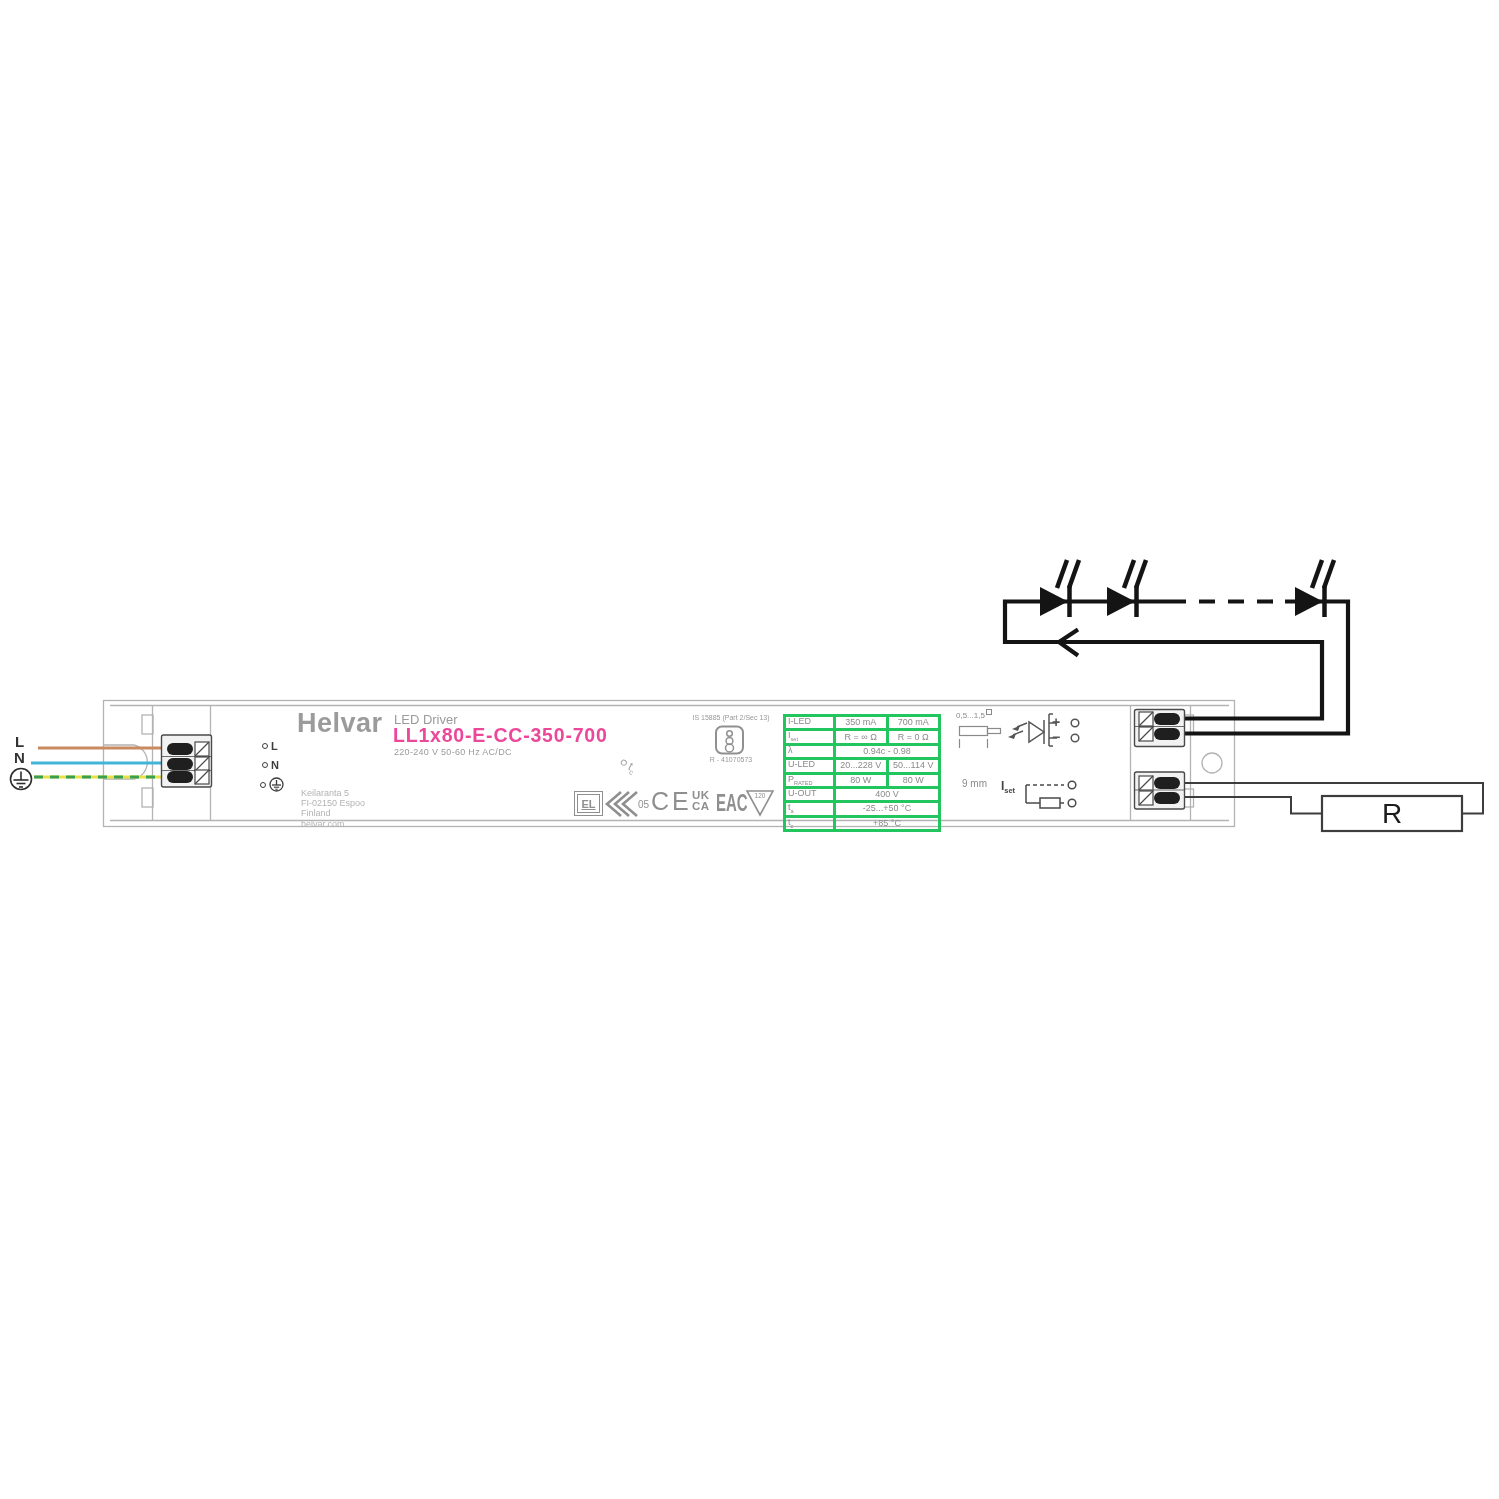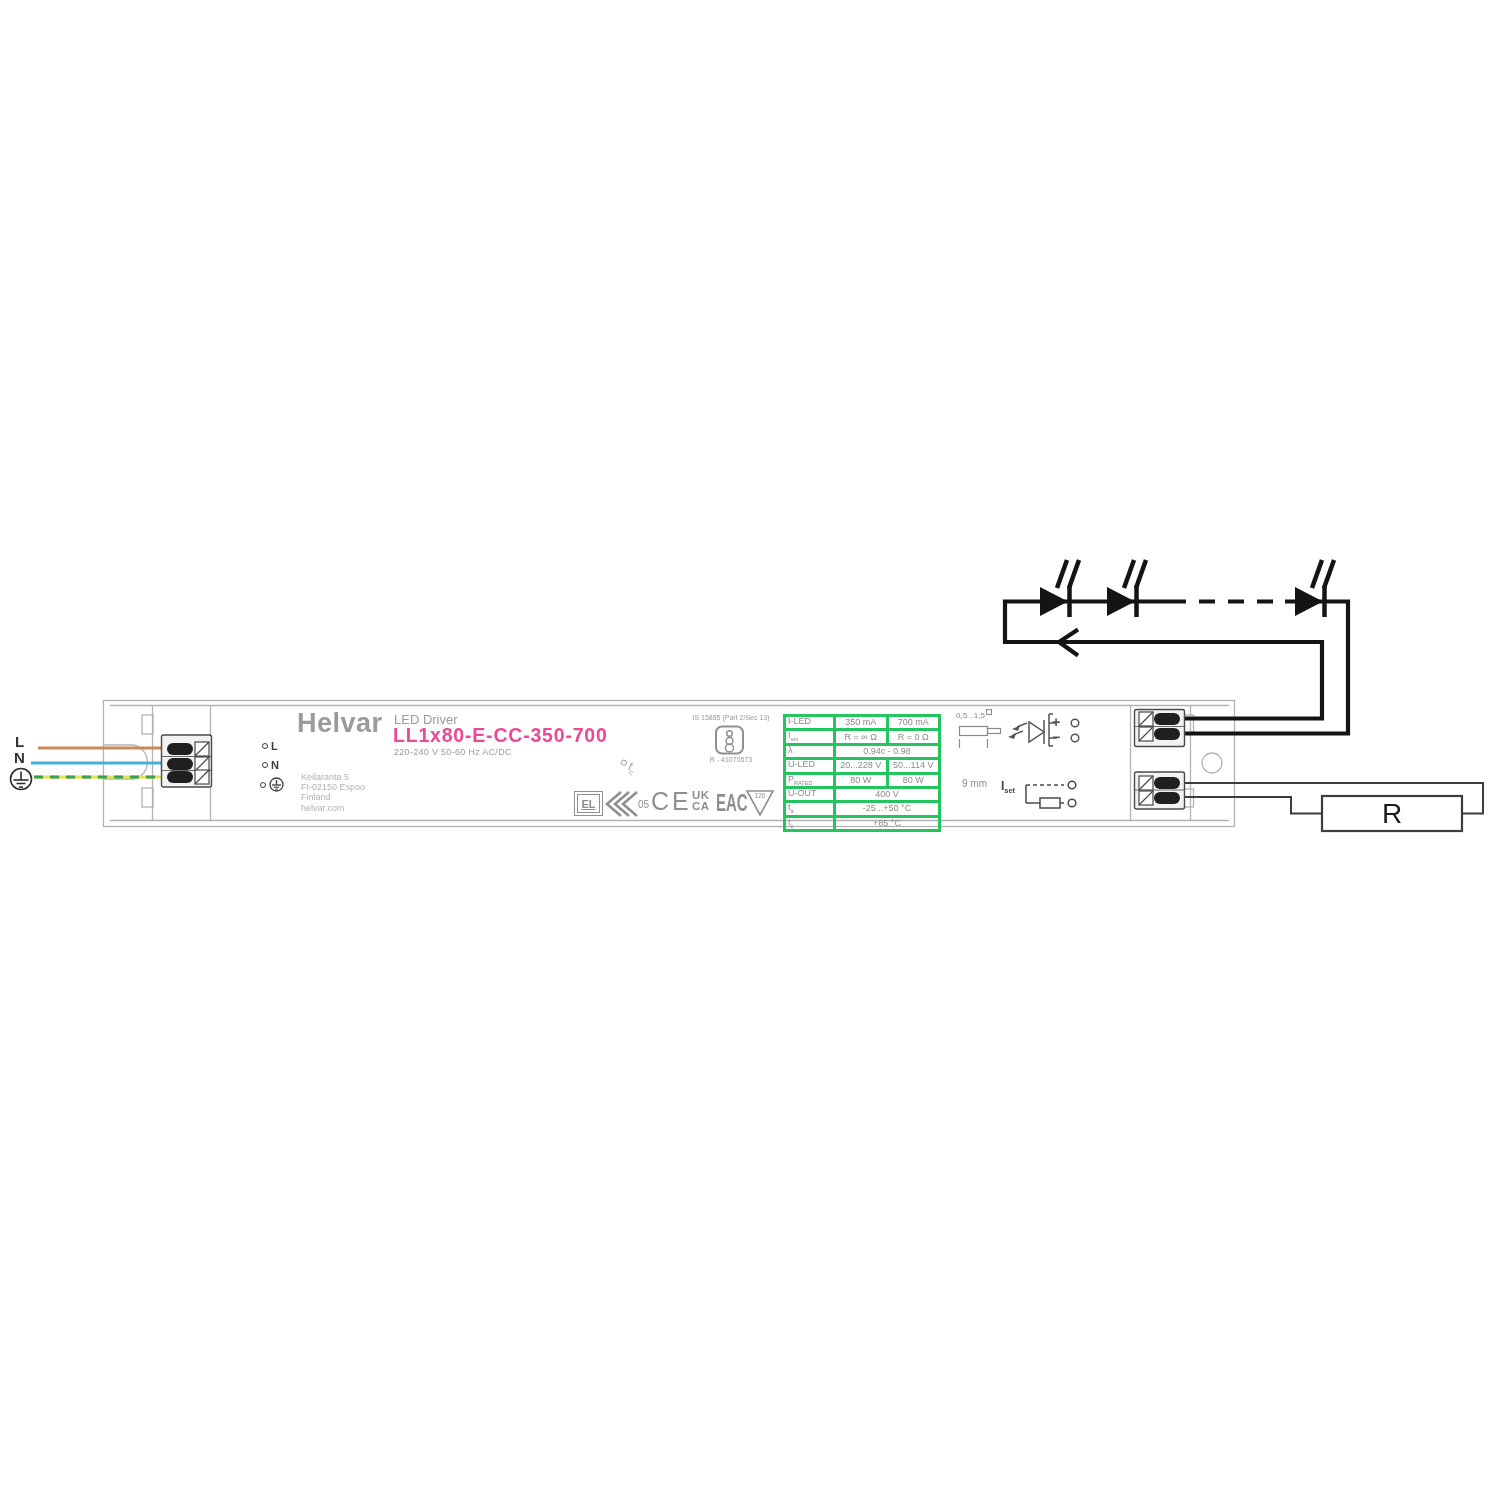--- a/index.html
+++ b/index.html
@@ -3,21 +3,21 @@
 <meta charset="utf-8">
 <style>
   html,body{margin:0;padding:0;background:#fff;}
   #canvas{position:relative;width:1499px;height:1499px;background:#ffffff;overflow:hidden;
           font-family:"Liberation Sans",sans-serif;}
   #gfx{position:absolute;left:0;top:0;}
   .t{position:absolute;white-space:nowrap;color:#8f8f8f;font-family:"Liberation Sans",sans-serif;line-height:1;}
   .odot{display:inline-block;width:4px;height:4px;border:1.2px solid currentColor;border-radius:50%;
         margin-right:3px;vertical-align:1px;}
   .sq{display:inline-block;width:4px;height:4px;border:1px solid currentColor;vertical-align:3px;margin-left:1px;}
-  .addr{line-height:10.2px;}
+  .addr{line-height:10.2px;margin-top:16px;}
   sub{font-size:62%;}
   
   #spec{position:absolute;left:783px;top:714px;}
   #spec table{border-collapse:collapse;width:158px;table-layout:fixed;}
   #spec td{border:3px solid #22c55e;font-size:9px;color:#8a8a8a;height:11.3px;padding:0 2px;
            line-height:1;overflow:hidden;}
   #spec td.lab{text-align:left;width:43px;}
   #spec td.val{text-align:center;}
   
   .elbox{position:absolute;left:574px;top:791px;width:29px;height:25px;border:1.6px solid #8f8f8f;box-sizing:border-box;}

